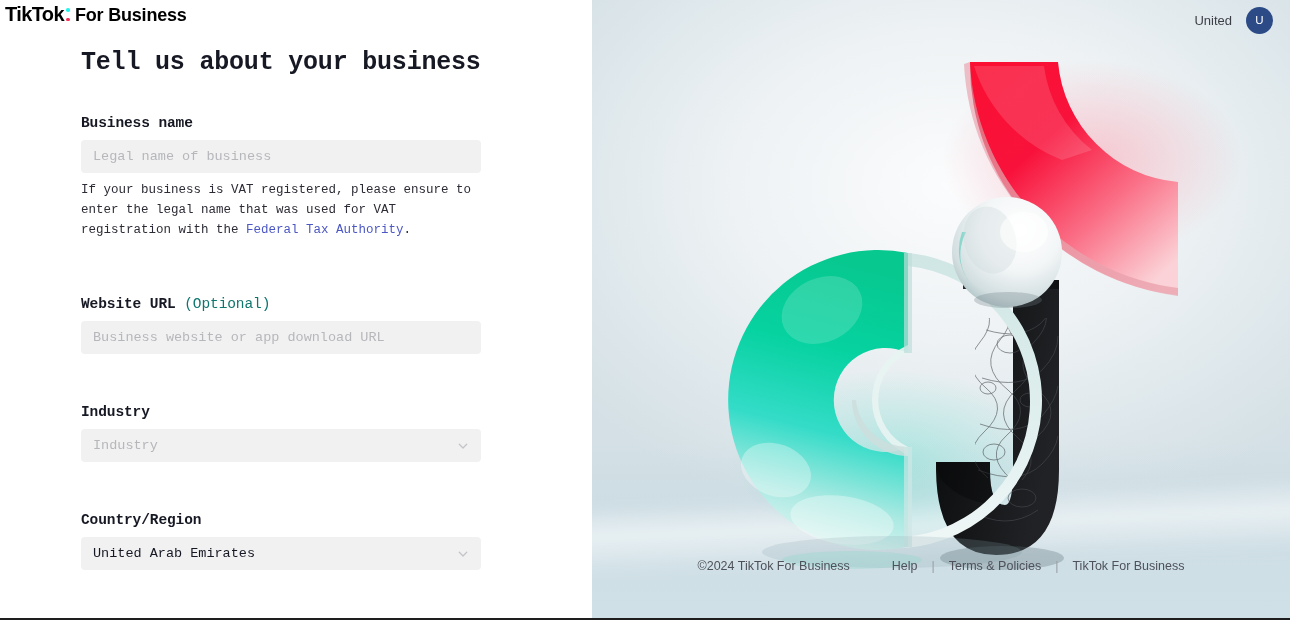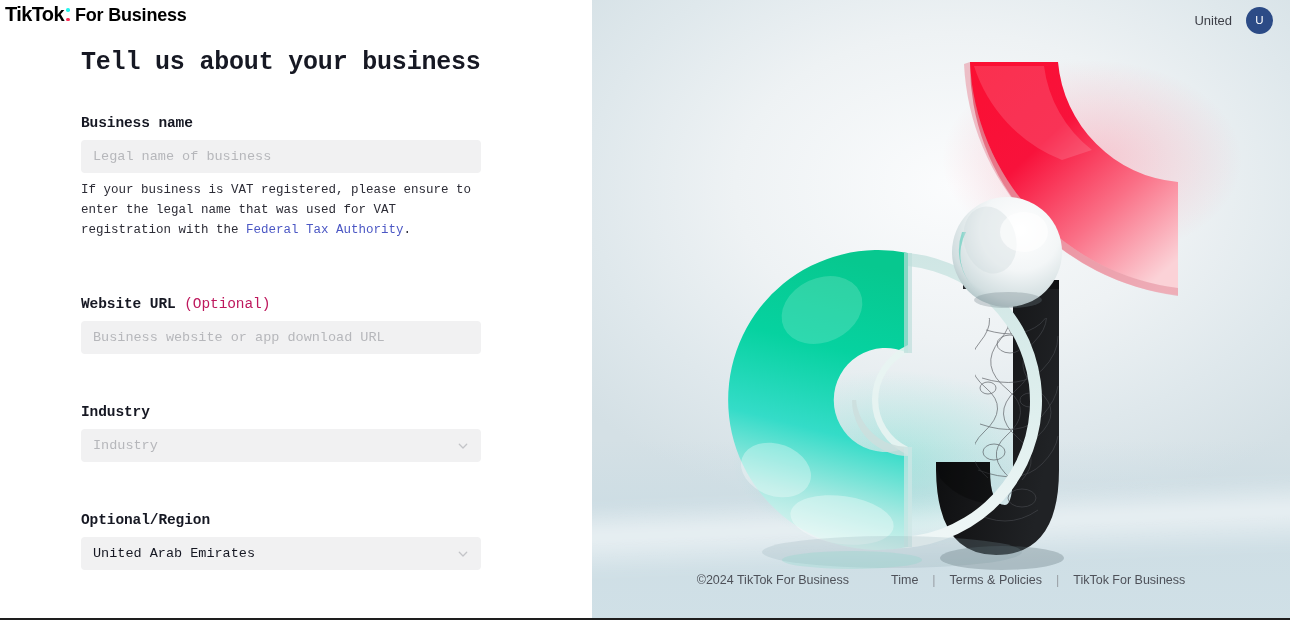--- a/index.html
+++ b/index.html
@@ -83,21 +83,21 @@
   .field-label {
     font-size: 14.5px;
     font-weight: bold;
     color: #161823;
     margin-bottom: 9px;
     letter-spacing: -0.1px;
     margin-top: 28px;
   }
   .field-label .optional {
     font-weight: normal;
-    color: #be185d;
+    color: #0f766e;
   }
 
   .input-box {
     position: relative;
     width: 400px;
     height: 33px;
     background: #f1f1f2;
     border: none;
     border-radius: 4px;
     display: flex;
@@ -191,21 +191,21 @@
     position: absolute;
     left: 0; top: 0;
     width: 698px;
     height: 620px;
     z-index: 5;
   }
 
   .footer {
     position: absolute;
     left: 0; right: 0;
-    bottom: 33px;
+    bottom: 47px;
     display: flex;
     align-items: center;
     justify-content: center;
     gap: 12px;
     font-size: 12.5px;
     color: #4e5159;
     z-index: 20;
   }
   .footer .copy { margin-right: 30px; }
   .footer a { color: #4e5159; text-decoration: none; cursor: pointer; }
@@ -272,21 +272,21 @@
             <svg width="12" height="12" viewBox="0 0 12 12">
                 <path d="M2.3 4.3 L6 8 L9.7 4.3" fill="none" stroke="#c3c4c8" stroke-width="1.3" stroke-linecap="round" stroke-linejoin="round"></path>
               </svg>
           </span>
         </div>
       </div>
 
       <div class="gap-22"></div>
 
       <div class="field-group">
-        <div class="field-label">Optional/Region</div>
+        <div class="field-label">Country/Region</div>
         <div class="input-box">
           <span class="val">United Arab Emirates</span>
           <span class="chev">
             <svg width="12" height="12" viewBox="0 0 12 12">
                 <path d="M2.3 4.3 L6 8 L9.7 4.3" fill="none" stroke="#c3c4c8" stroke-width="1.3" stroke-linecap="round" stroke-linejoin="round"></path>
               </svg>
           </span>
         </div>
       </div>
 
@@ -454,21 +454,21 @@
       <ellipse cx="260" cy="560" rx="70" ry="9" fill="#7fd7c9" opacity="0.25"></ellipse>
     </svg>
 
     <div class="topbar">
       <span class="lang">United</span>
       <div class="avatar">U</div>
     </div>
 
     <div class="footer">
       <span class="copy">©2024 TikTok For Business</span>
-      <a href="#">Time</a>
+      <a href="#">Help</a>
       <span class="sep">|</span>
       <a href="#">Terms &amp; Policies</a>
       <span class="sep">|</span>
       <a href="#">TikTok For Business</a>
     </div>
 
   </div>
 
   <div class="bottom-edge"></div>
 </div>

